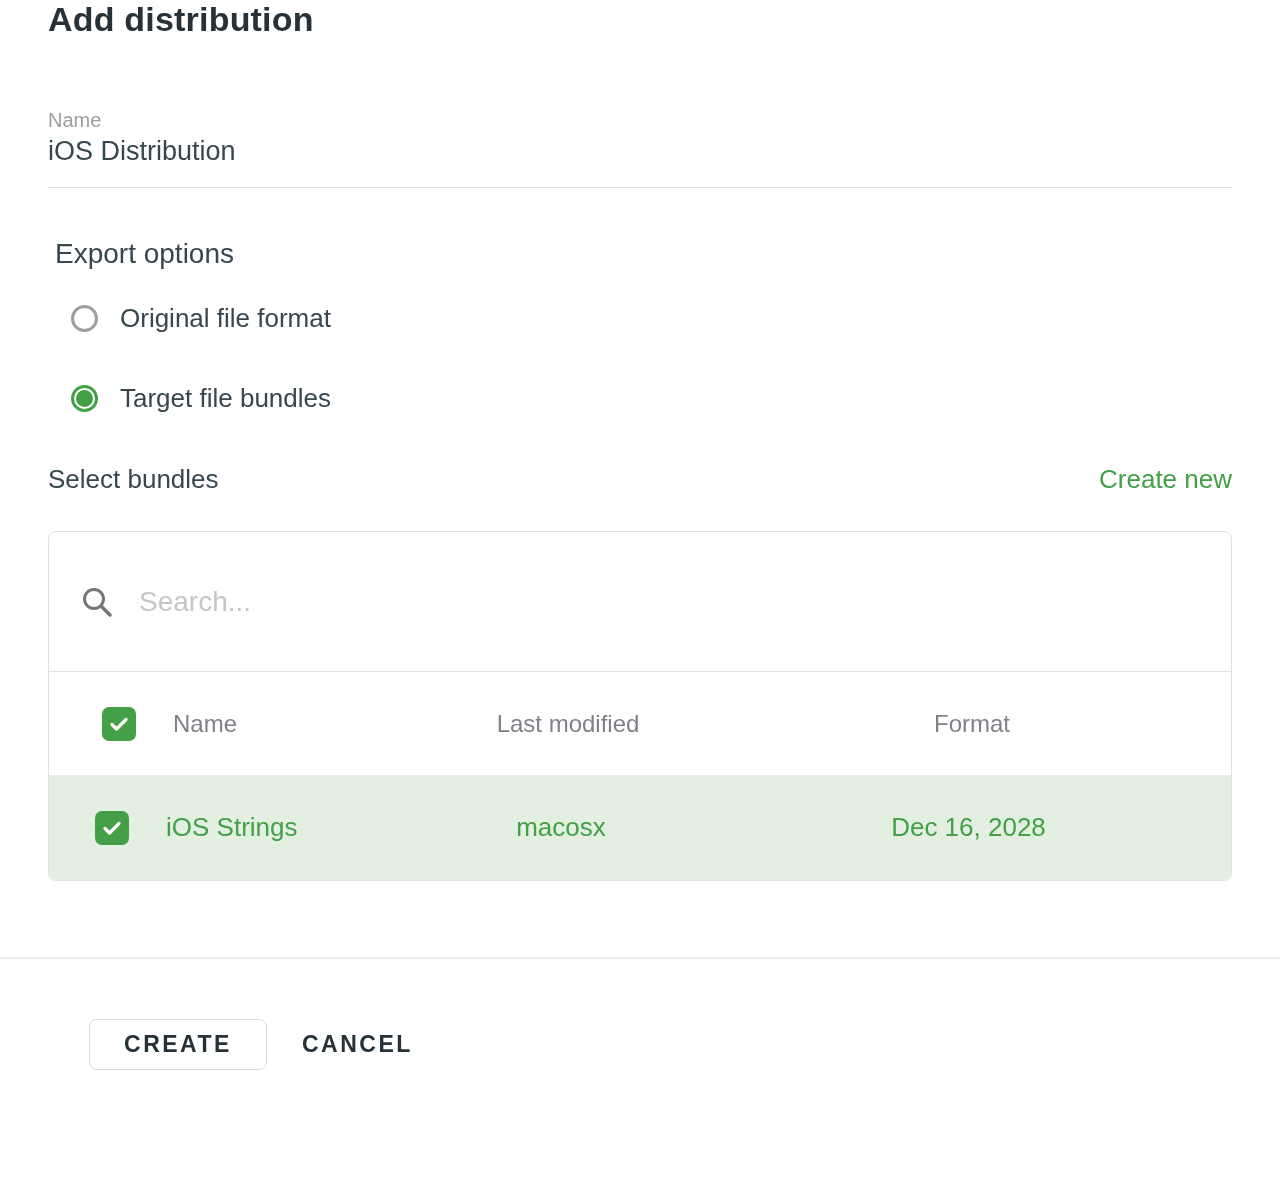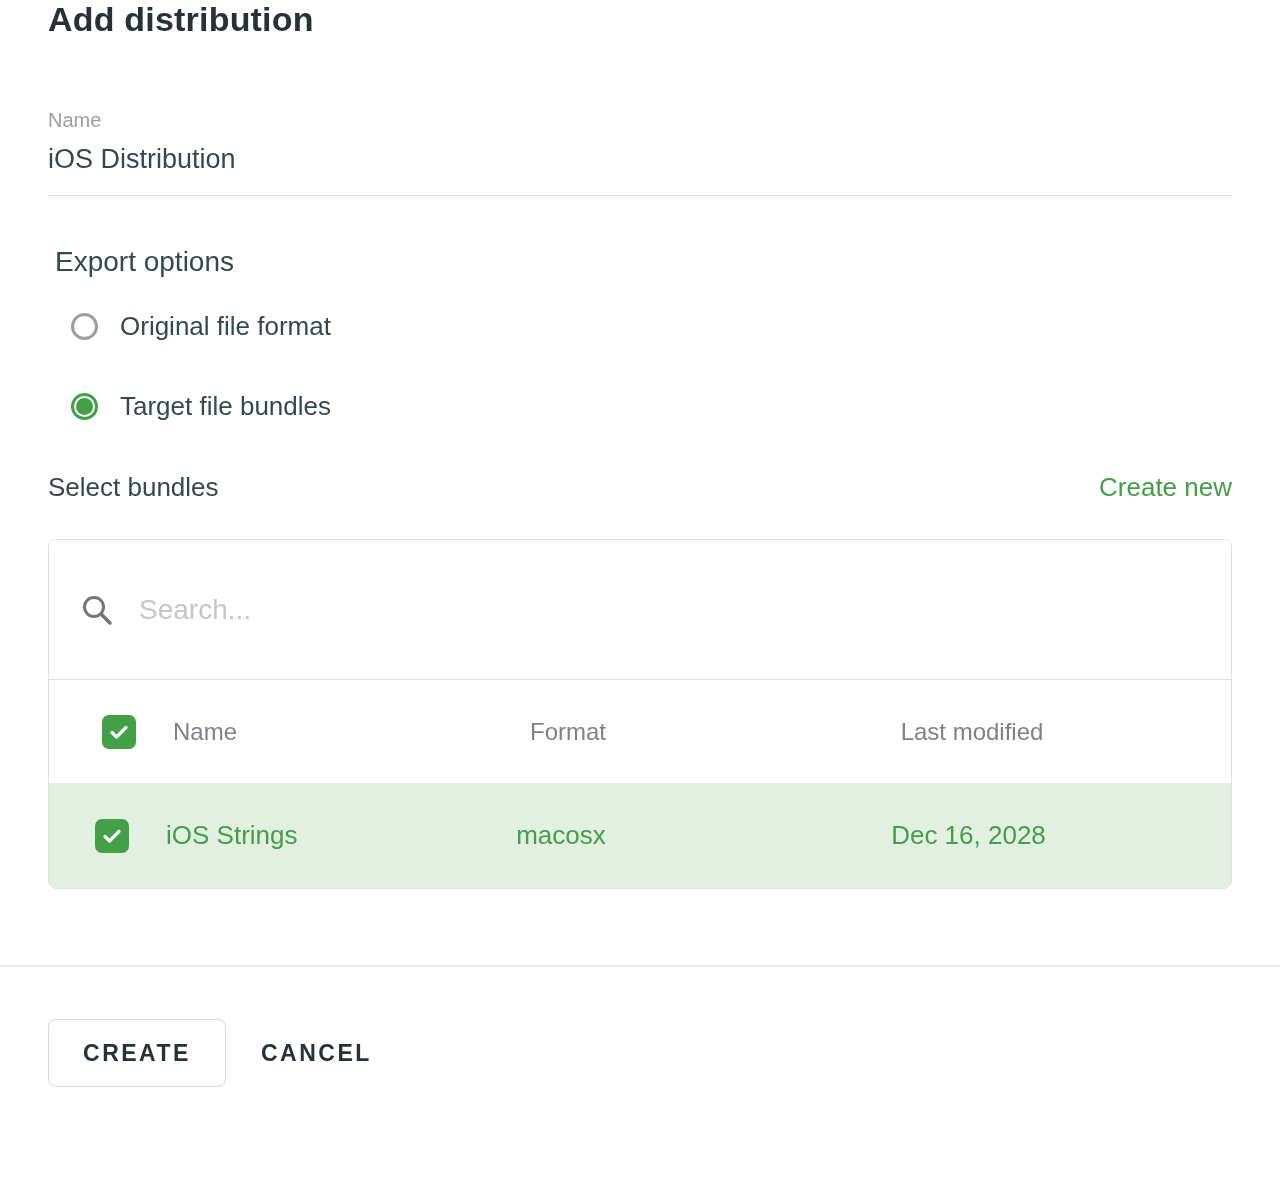--- a/index.html
+++ b/index.html
@@ -16,21 +16,21 @@
   
   .title {
     margin: 0; 
     font-size: 34px; font-weight: 700;
     color: #263238; letter-spacing: 0.2px;
   }
 
   
   .field { margin-top: 70px; }
   .field-label { display: block; font-size: 20px; color: #9e9e9e; }
-  .field-input-wrap { margin-top: 12px; padding-bottom: 20px; border-bottom: 1px solid #e0e0e0; }
+  .field-input-wrap { margin-top: 4px; padding-bottom: 20px; border-bottom: 1px solid #e0e0e0; }
   .name-input {
     width: 100%; border: 0; outline: 0; padding: 0; background: transparent;
     font-family: "Liberation Sans", sans-serif;
     font-size: 27px; color: #37474F;
   }
 
   
   .section-label { margin-top: 50px; padding-left: 7px; font-size: 28px; color: #37474F; }
   .radio-row { display: flex; align-items: center; height: 52px; margin-top: 22px; cursor: pointer; }
   .radio-row + .radio-row { margin-top: 28px; }
@@ -77,21 +77,21 @@
   .checkbox svg { width: 24px; height: 24px; }
 
   
   .bottom-divider { margin-top: 76px; border-top: 2px solid #ececec; width: 1280px; }
   .actions { display: flex; align-items: center; margin-top: 52px; }
   .btn {
     font-family: "Liberation Sans", sans-serif;
     font-size: 23px; font-weight: 700; letter-spacing: 2.5px;
     color: #263238; background: #fff; cursor: pointer;
   }
-  .btn-create { width: 178px; height: 68px; border: 1px solid #d9d9d9; border-radius: 8px; }
+  .btn-create { width: 178px; height: 51px; border: 1px solid #d9d9d9; border-radius: 8px; margin-left: 41px; }
   .btn-cancel { margin-left: 33px; height: 67px; border: none; padding: 0 2px; background: transparent; }
 </style>
 </head>
 <body>
 
 <div class="container">
 
   <h1 class="title">Add distribution</h1>
 
   <div class="field">
@@ -132,22 +132,22 @@
       <input class="search-input" type="text" placeholder="Search..." style="">
     </div>
 
     <div class="grid-row thead">
       <div class="checkbox">
         <svg viewBox="0 0 24 24">
           <path d="M5 12.5l4.5 4.5L19 7.5" fill="none" stroke="#ffffff" stroke-width="3.2" stroke-linecap="round" stroke-linejoin="round"></path>
         </svg>
       </div>
       <div>Name</div>
+      <div class="cell-center">Last modified</div>
       <div class="cell-center">Format</div>
-      <div class="cell-center">Last modified</div>
     </div>
 
     <div class="grid-row trow">
       <div class="checkbox">
         <svg viewBox="0 0 24 24">
           <path d="M5 12.5l4.5 4.5L19 7.5" fill="none" stroke="#ffffff" stroke-width="3.2" stroke-linecap="round" stroke-linejoin="round"></path>
         </svg>
       </div>
       <div>iOS Strings</div>
       <div class="cell-center">macosx</div>

